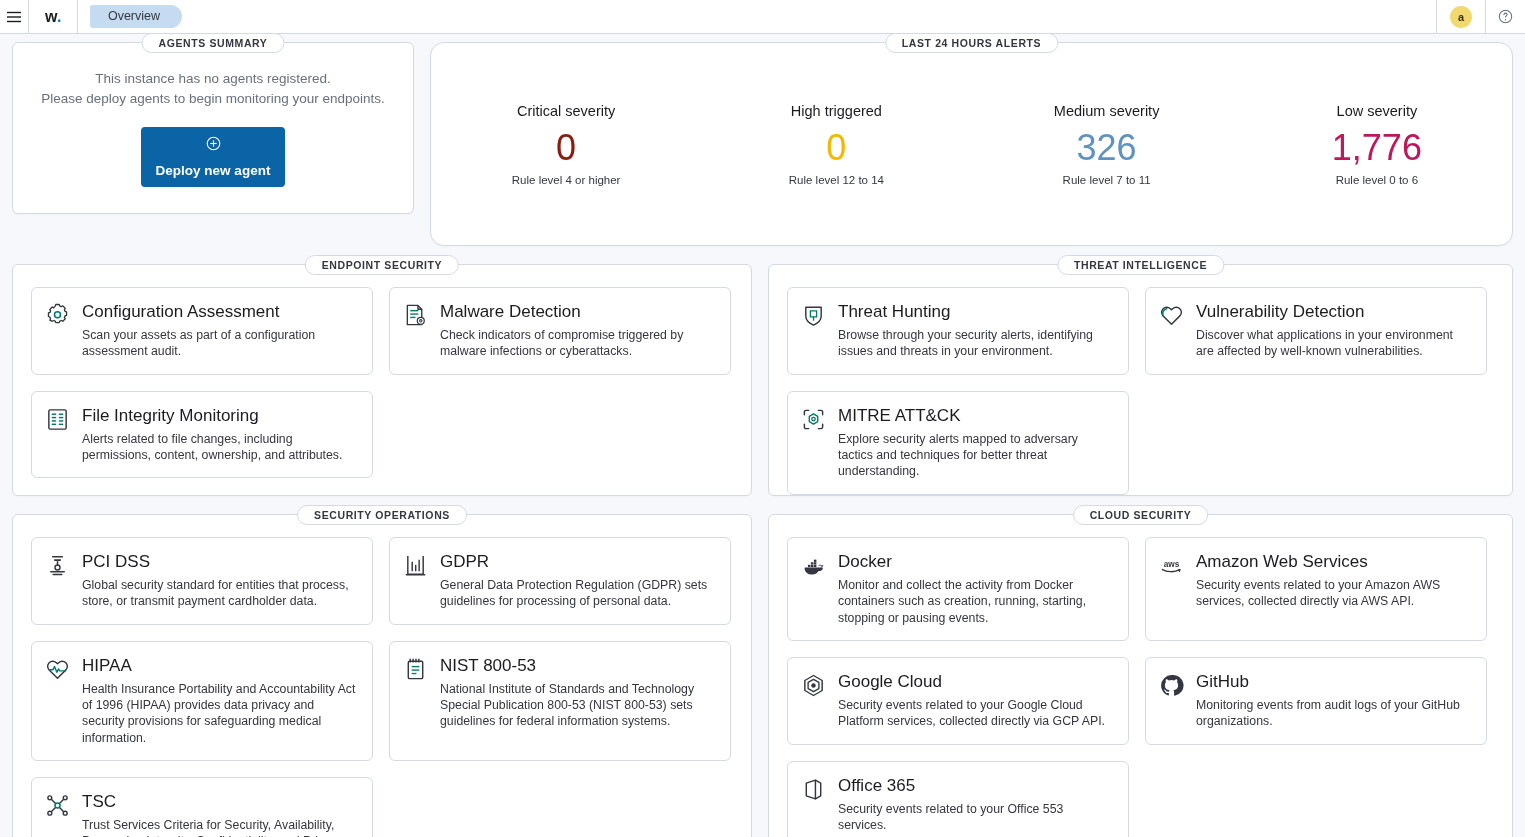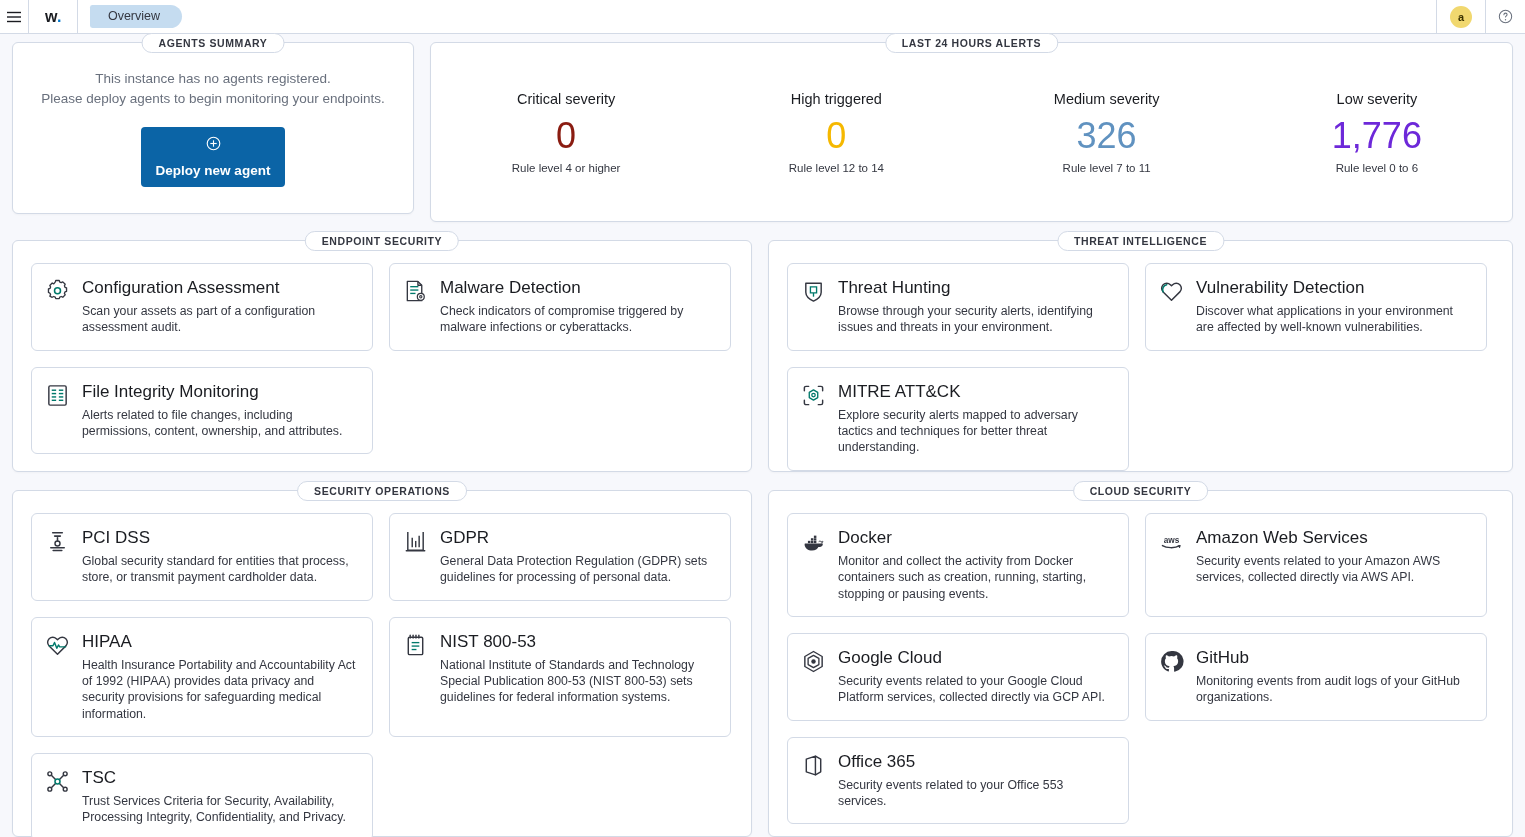--- a/index.html
+++ b/index.html
@@ -88,21 +88,21 @@
     border: none; border-radius: 4px;
     font-size: 13.5px; font-weight: 600;
     padding: 9px 15px;
     display: inline-flex; align-items: center; gap: 9px;
     cursor: pointer;
     font-family: "Liberation Sans", sans-serif;
     flex-direction: column;
   }
 
   
-  .alerts-panel { flex: 1; height: 180px; display: flex; align-items: center; }
+  .alerts-panel { flex: 1; height: 204px; display: flex; align-items: center; border-radius: 14px; }
   .alert-col { flex: 1; text-align: center; }
   .alert-label { font-size: 14.5px; color: #1a1c21; }
   .alert-value { font-size: 36px; font-weight: 400; line-height: 1.25; margin: 6px 0 4px; }
   .alert-sub { font-size: 11.5px; color: #343741; }
 
   
   .sec-panel { padding: 22px 18px 18px; }
   .sec-left  { width: 740px; }
   .sec-right { flex: 1; }
   .cards { display: flex; flex-wrap: wrap; gap: 16px; align-content: flex-start; }
@@ -201,21 +201,21 @@
         <div class="alert-value" style="color:#f5b800">0</div>
         <div class="alert-sub">Rule level 12 to 14</div>
       </div>
       <div class="alert-col">
         <div class="alert-label">Medium severity</div>
         <div class="alert-value" style="color:#6092c0">326</div>
         <div class="alert-sub">Rule level 7 to 11</div>
       </div>
       <div class="alert-col">
         <div class="alert-label">Low severity</div>
-        <div class="alert-value" style="color:#6d28d9">1,776</div>
+        <div class="alert-value" style="color:#be185d">1,776</div>
         <div class="alert-sub">Rule level 0 to 6</div>
       </div>
     </div>
   </div>
 
   <div class="row row-sections">
 
     <div class="panel sec-panel sec-left endpoint-panel">
       <div class="panel-title">ENDPOINT SECURITY</div>
       <div class="cards">
@@ -364,21 +364,21 @@
 
         <div class="card card-h2">
           <div class="card-icon">
             <svg width="25" height="25" viewBox="0 0 26 26" fill="none">
               <path d="M13 22.2L4.3 13.4a5.3 5.3 0 017.5-7.5L13 7.1l1.2-1.2a5.3 5.3 0 117.5 7.5z" stroke="#343741" stroke-width="1.5" stroke-linejoin="round"></path>
               <path d="M4.6 13.2h3.7l1.6-3.3 2.4 6 1.7-3.4 1.3 1.9h6.1" stroke="#00796b" stroke-width="1.5" stroke-linejoin="round" stroke-linecap="round"></path>
             </svg>
           </div>
           <div>
             <div class="card-title">HIPAA</div>
-            <div class="card-desc">Health Insurance Portability and Accountability Act of 1992 (HIPAA) provides data privacy and security provisions for safeguarding medical information.</div>
+            <div class="card-desc">Health Insurance Portability and Accountability Act of 1996 (HIPAA) provides data privacy and security provisions for safeguarding medical information.</div>
           </div>
         </div>
 
         <div class="card card-h2">
           <div class="card-icon">
             <svg width="25" height="25" viewBox="0 0 26 26" fill="none">
               <rect x="5.5" y="4.5" width="15" height="18" rx="1.2" stroke="#343741" stroke-width="1.5"></rect>
               <line x1="7.5" y1="2.3" x2="7.5" y2="5.2" stroke="#343741" stroke-width="1.4" stroke-linecap="round"></line>
               <line x1="10.5" y1="2.3" x2="10.5" y2="5.2" stroke="#343741" stroke-width="1.4" stroke-linecap="round"></line>
               <line x1="13.5" y1="2.3" x2="13.5" y2="5.2" stroke="#343741" stroke-width="1.4" stroke-linecap="round"></line>

